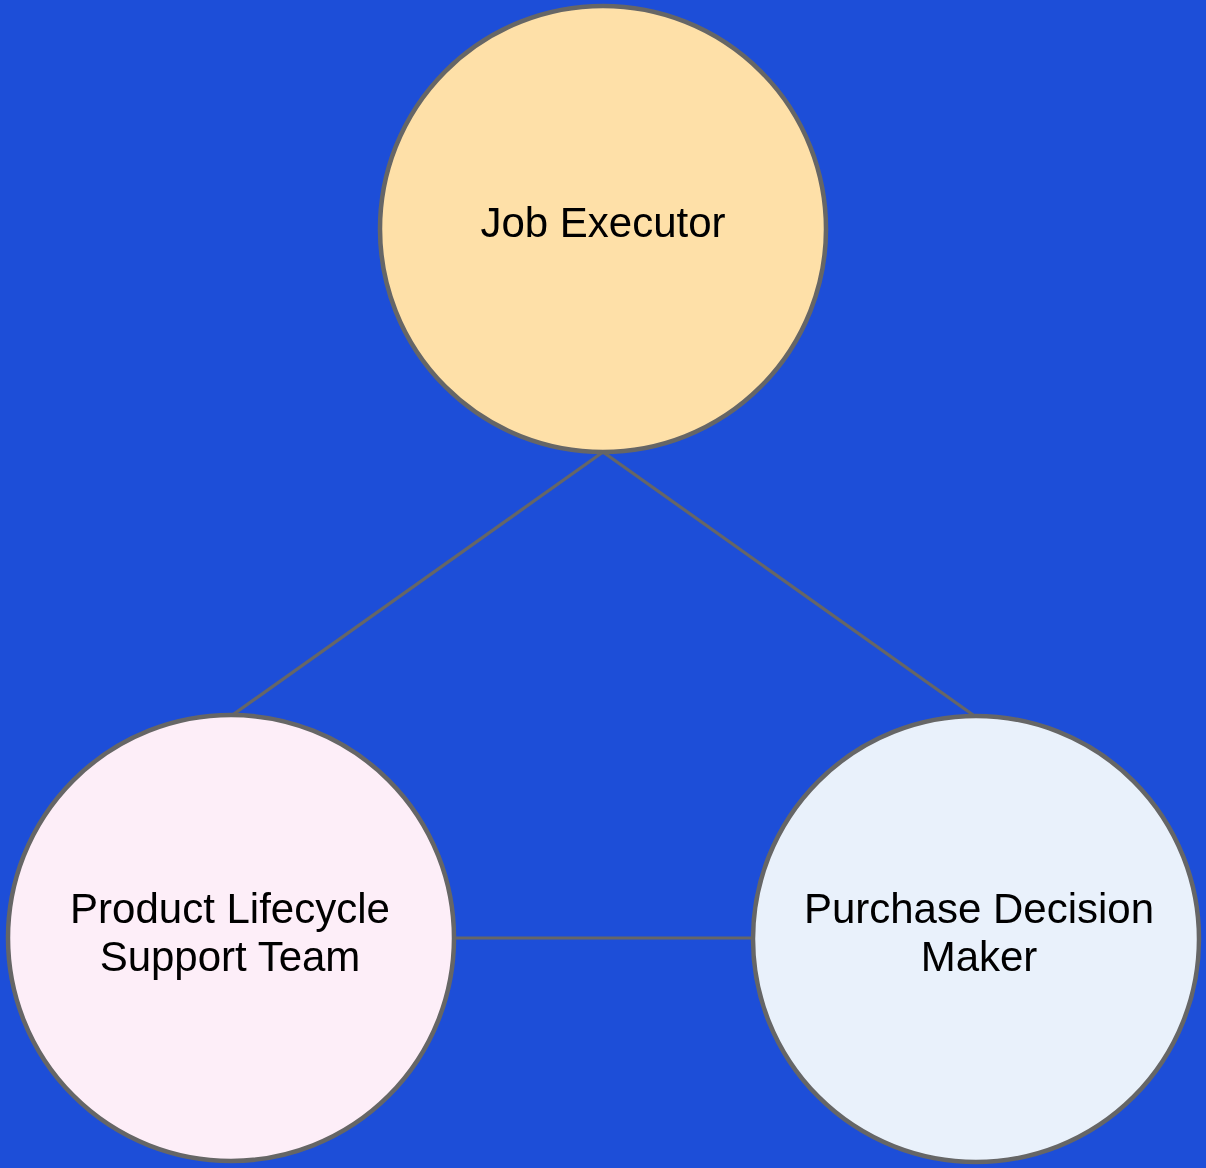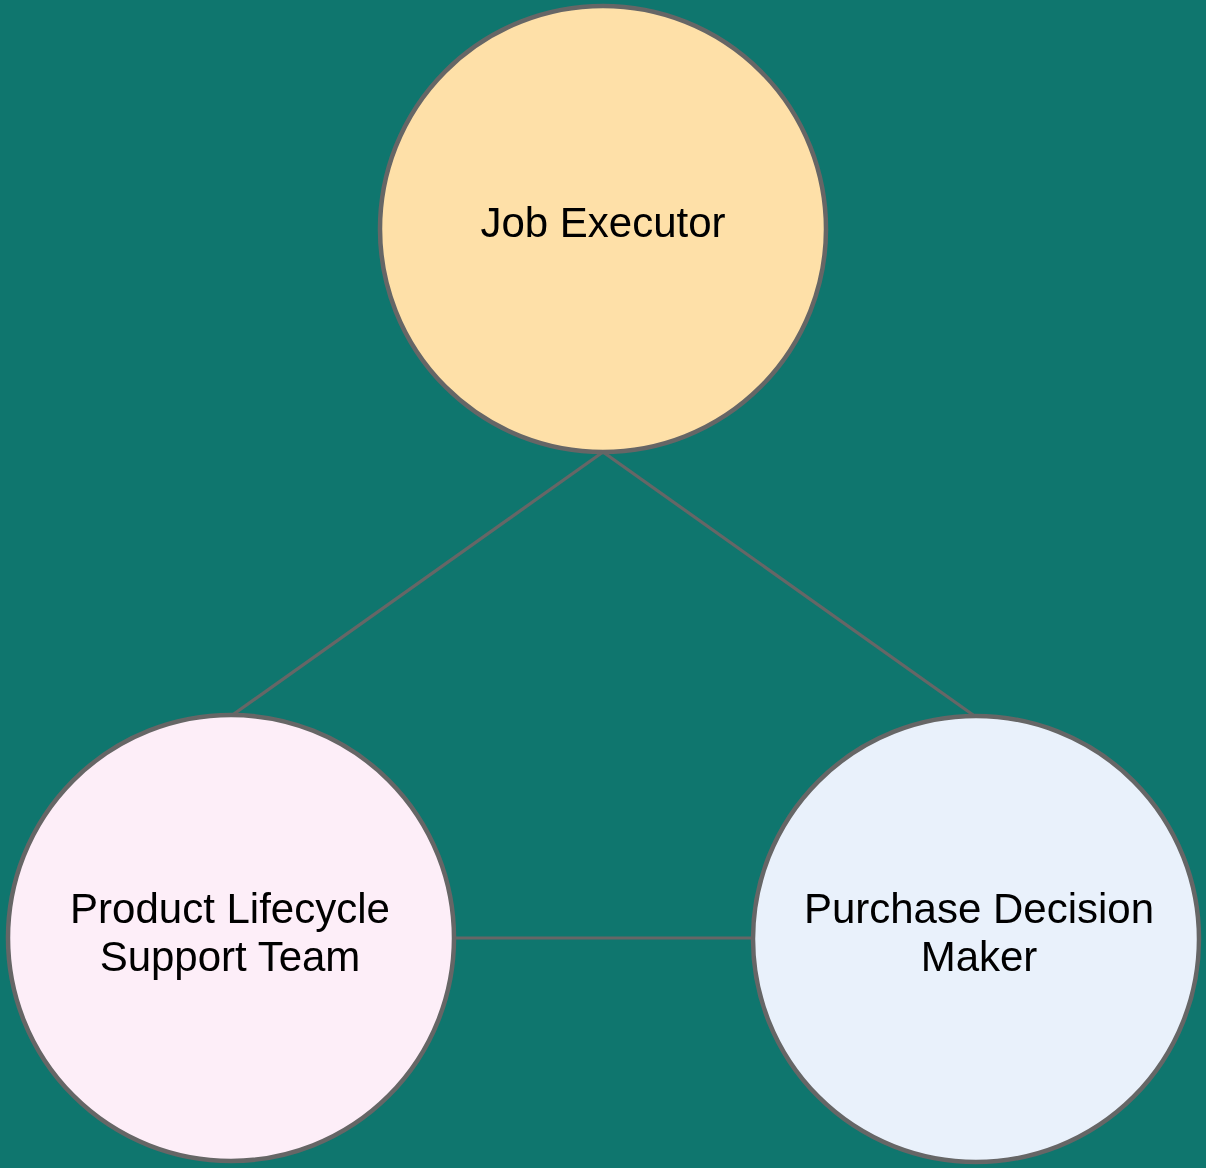--- a/index.html
+++ b/index.html
@@ -4,21 +4,21 @@
 <style>
   html, body {
     margin: 0;
     padding: 0;
     background: #ffffff;
   }
   .canvas-wrap {
     position: relative;
     width: 1206px;
     height: 1168px;
-    background: #0f766e;
+    background: #1d4ed8;
     overflow: hidden;
   }
   svg {
     display: block;
   }
   svg text {
     font-family: "Liberation Sans", sans-serif;
     font-size: 42px;
     text-anchor: middle;
   }

